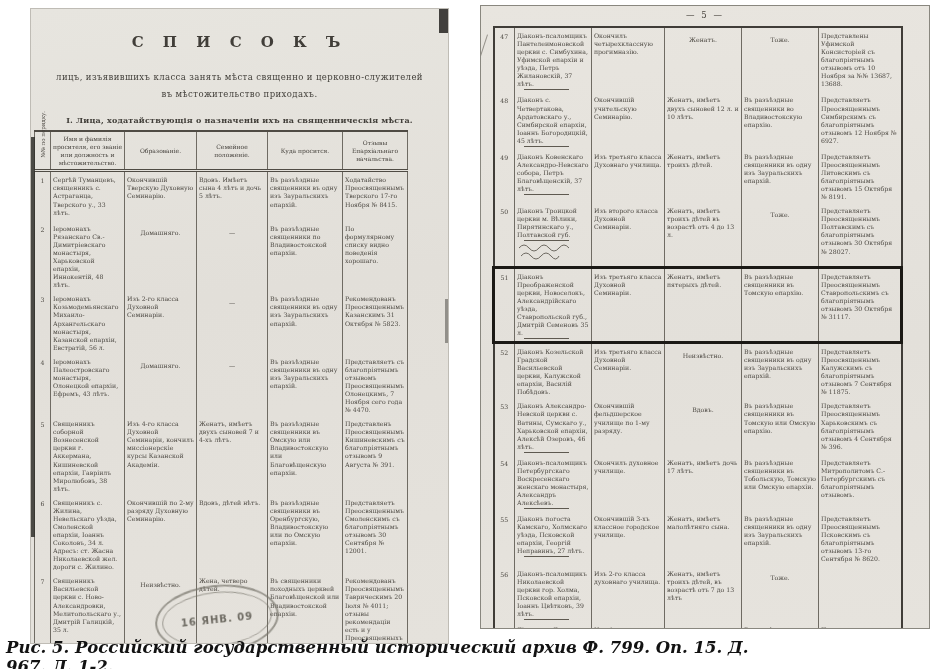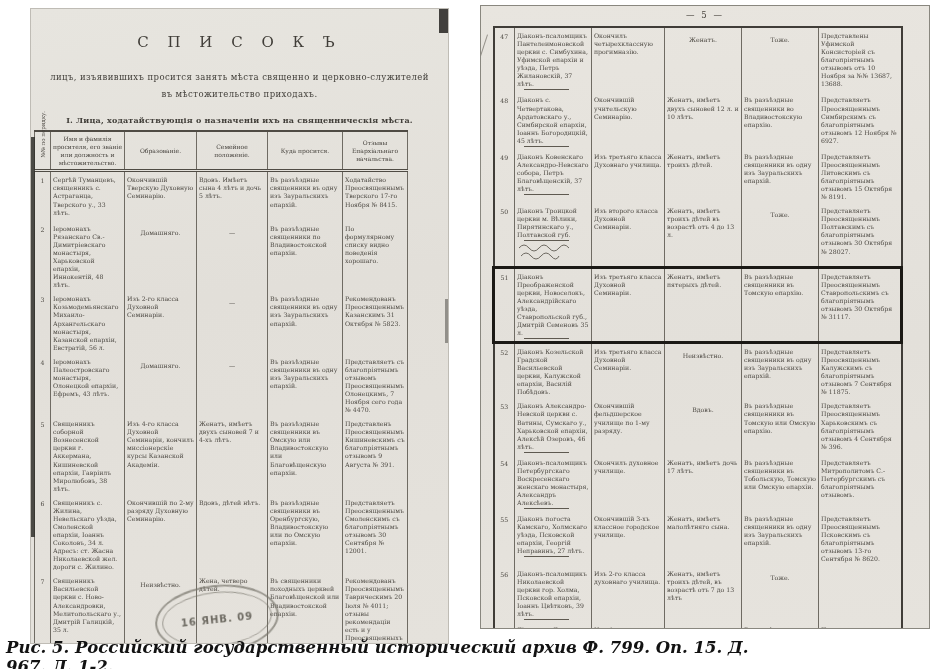--- a/index.html
+++ b/index.html
@@ -20,21 +20,21 @@
     border:1px solid #8a877f;
   }
   
   .artifact{position:absolute;background:#2c2a26;}
   #lp-edge{left:0;top:128px;width:4px;height:400px;opacity:.85;}
   #lp-corner{right:0;top:0;width:9px;height:24px;opacity:.9;}
   #lp-side{right:0;top:290px;width:3px;height:44px;opacity:.45;}
   #rp-fold{left:2px;top:28px;width:1px;height:26px;background:#97938b;transform:rotate(18deg);}
   
   .lp-head{padding-top:24px;text-align:center;color:#3e3b35;}
-  .lp-title{font-size:15px;font-weight:normal;letter-spacing:7px;margin:0 0 18px 0;}
+  .lp-title{font-size:15px;font-weight:bold;letter-spacing:7px;margin:0 0 18px 0;}
   .lp-sub{font-size:8.5px;letter-spacing:.4px;line-height:1.95;margin:0;}
   .lp-section{font-size:8px;font-weight:bold;letter-spacing:.2px;margin:13px 0 5px 0;}
   
   table.doc-table{
     border-collapse:collapse;table-layout:fixed;
     color:#48443d;font-family:"DejaVu Serif",serif;
   }
   #left-table{width:373px;margin-left:3px;border-top:2px solid #4c4841;}
   #right-table{width:408px;margin-left:11px;margin-top:6px;border:2px solid #3d3a34;}
   .doc-table td,.doc-table th{
@@ -81,21 +81,21 @@
 </head>
 <body>
 
 <div class="page" id="left-page">
   <div class="artifact" id="lp-edge"></div>
   <div class="artifact" id="lp-corner"></div>
   <div class="artifact" id="lp-side"></div>
 
   <div class="lp-head">
     <div class="lp-title">С П И С О К Ъ</div>
-    <p class="lp-sub">лицъ, изъявившихъ просится занять мѣста священно и церковно-служителей</p>
+    <p class="lp-sub">лицъ, изъявившихъ класса занять мѣста священно и церковно-служителей</p>
     <p class="lp-sub">въ мѣстожительство приходахъ.</p>
     <div class="lp-section">I. Лица, ходатайствующія о назначеніи ихъ на священническія мѣста.</div>
   </div>
 
   <table class="doc-table" id="left-table">
     <colgroup>
       <col style="width:16px">
         <col style="width:74px">
         <col style="width:72px">
       <col style="width:71px">

